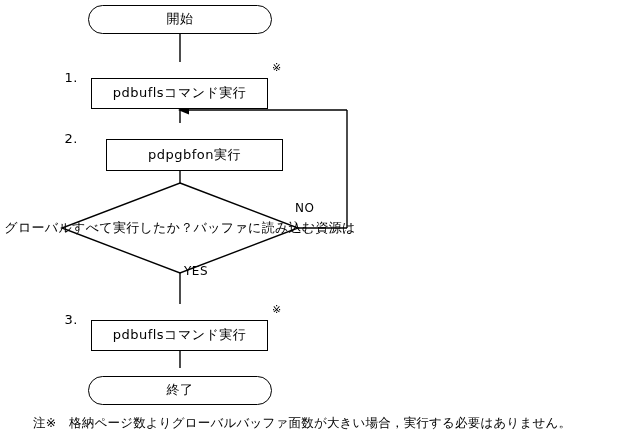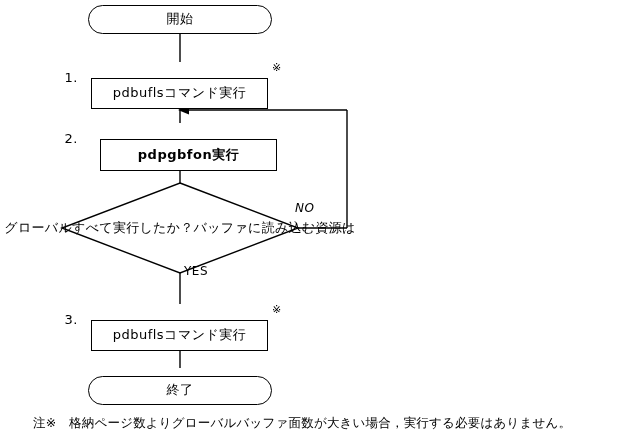--- a/index.html
+++ b/index.html
@@ -122,33 +122,33 @@
     <span class="node-label">開始</span>
   </div>
 
   <div class="step-num" style="left:40px; top:70px; width:38px;">1.</div>
   <div class="node process" style="left:91px; top:62px; width:177px; height:31px;">
     <span class="node-label">pdbuflsコマンド実行</span>
   </div>
   <div class="note-mark" style="left:272px; top:62px;">※</div>
 
   <div class="step-num" style="left:40px; top:131px; width:38px;">2.</div>
-  <div class="node process" style="left:100px; top:123px; width:177px; height:32px;font-weight:bold;">
+  <div class="node process" style="left:106px; top:123px; width:177px; height:32px;">
     <span class="node-label">pdpgbfon実行</span>
   </div>
 
   <div class="diamond-wrap" style="left:62px; top:183px; width:236px; height:90px;">
     <div class="diamond-text">
       <div>グローバル</div>
       <div>すべて実行したか？</div>
       <div>バッファに読み込む資源は</div>
     </div>
   </div>
 
-  <div class="edge-label" style="left:295px; top:201px;font-style:italic;">NO</div>
+  <div class="edge-label" style="left:295px; top:201px;">NO</div>
   <div class="edge-label" style="left:184px; top:264px;">YES</div>
 
   <div class="step-num" style="left:40px; top:312px; width:38px;">3.</div>
   <div class="node process" style="left:91px; top:304px; width:177px; height:31px;">
     <span class="node-label">pdbuflsコマンド実行</span>
   </div>
   <div class="note-mark" style="left:272px; top:304px;">※</div>
 
   <div class="node terminator" style="left:88px; top:376px; width:184px; height:29px;">
     <span class="node-label">終了</span>

